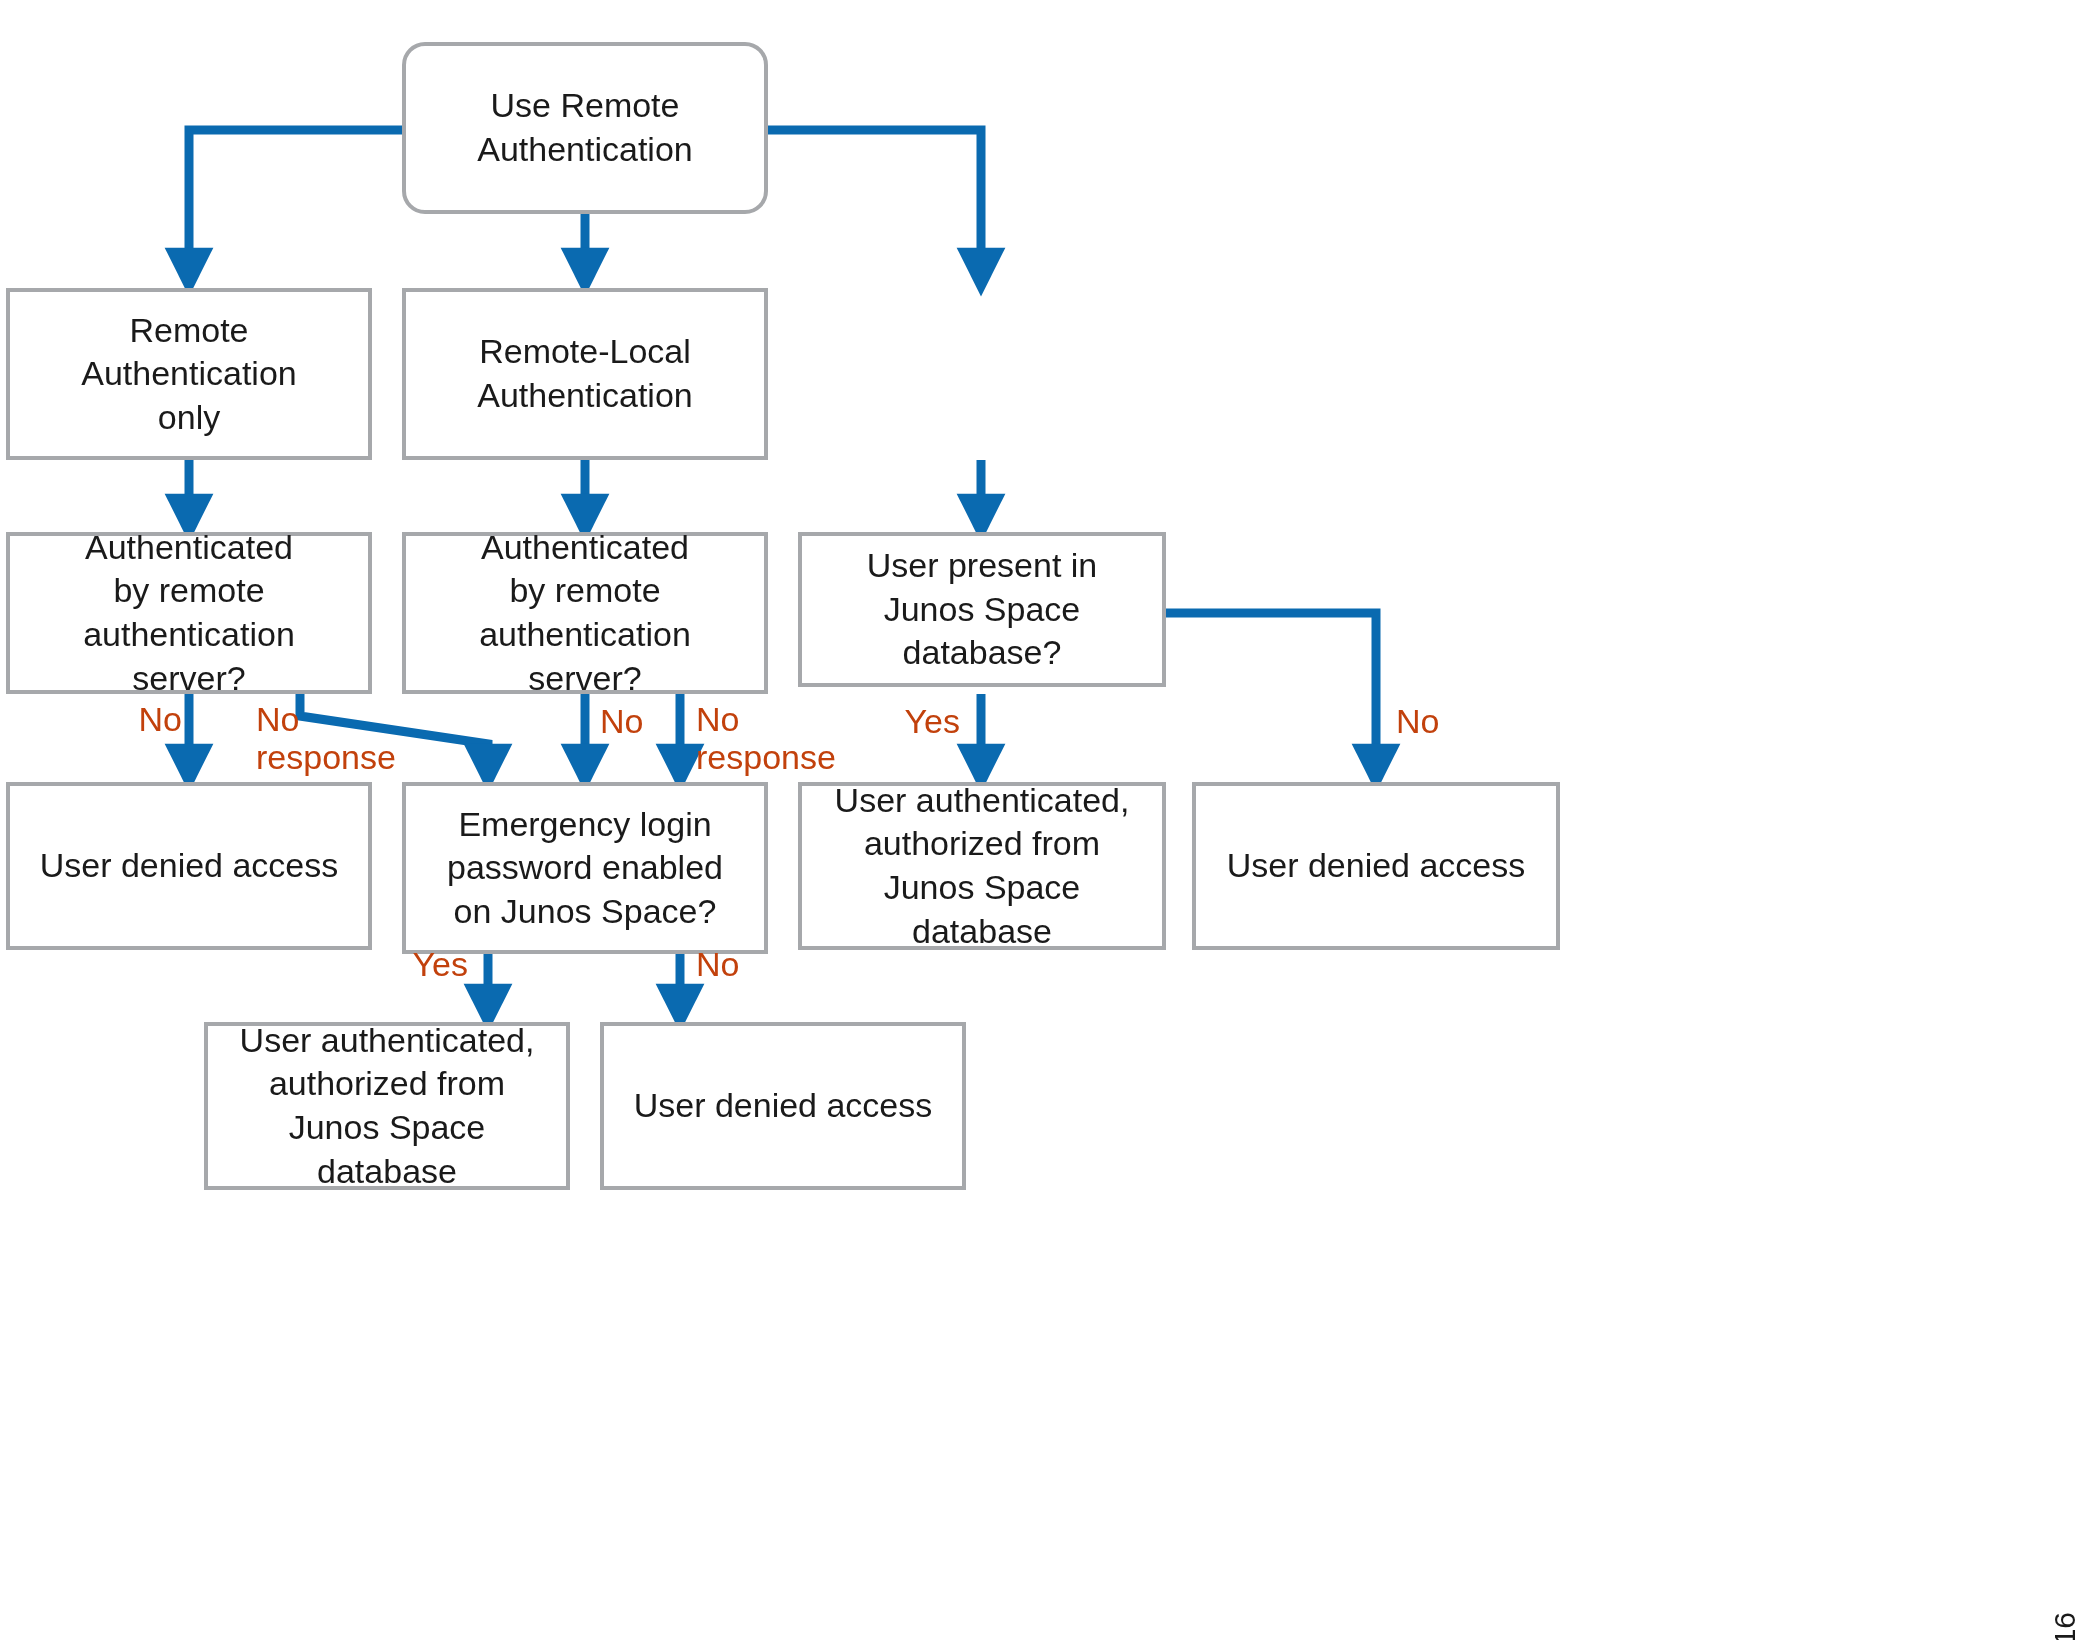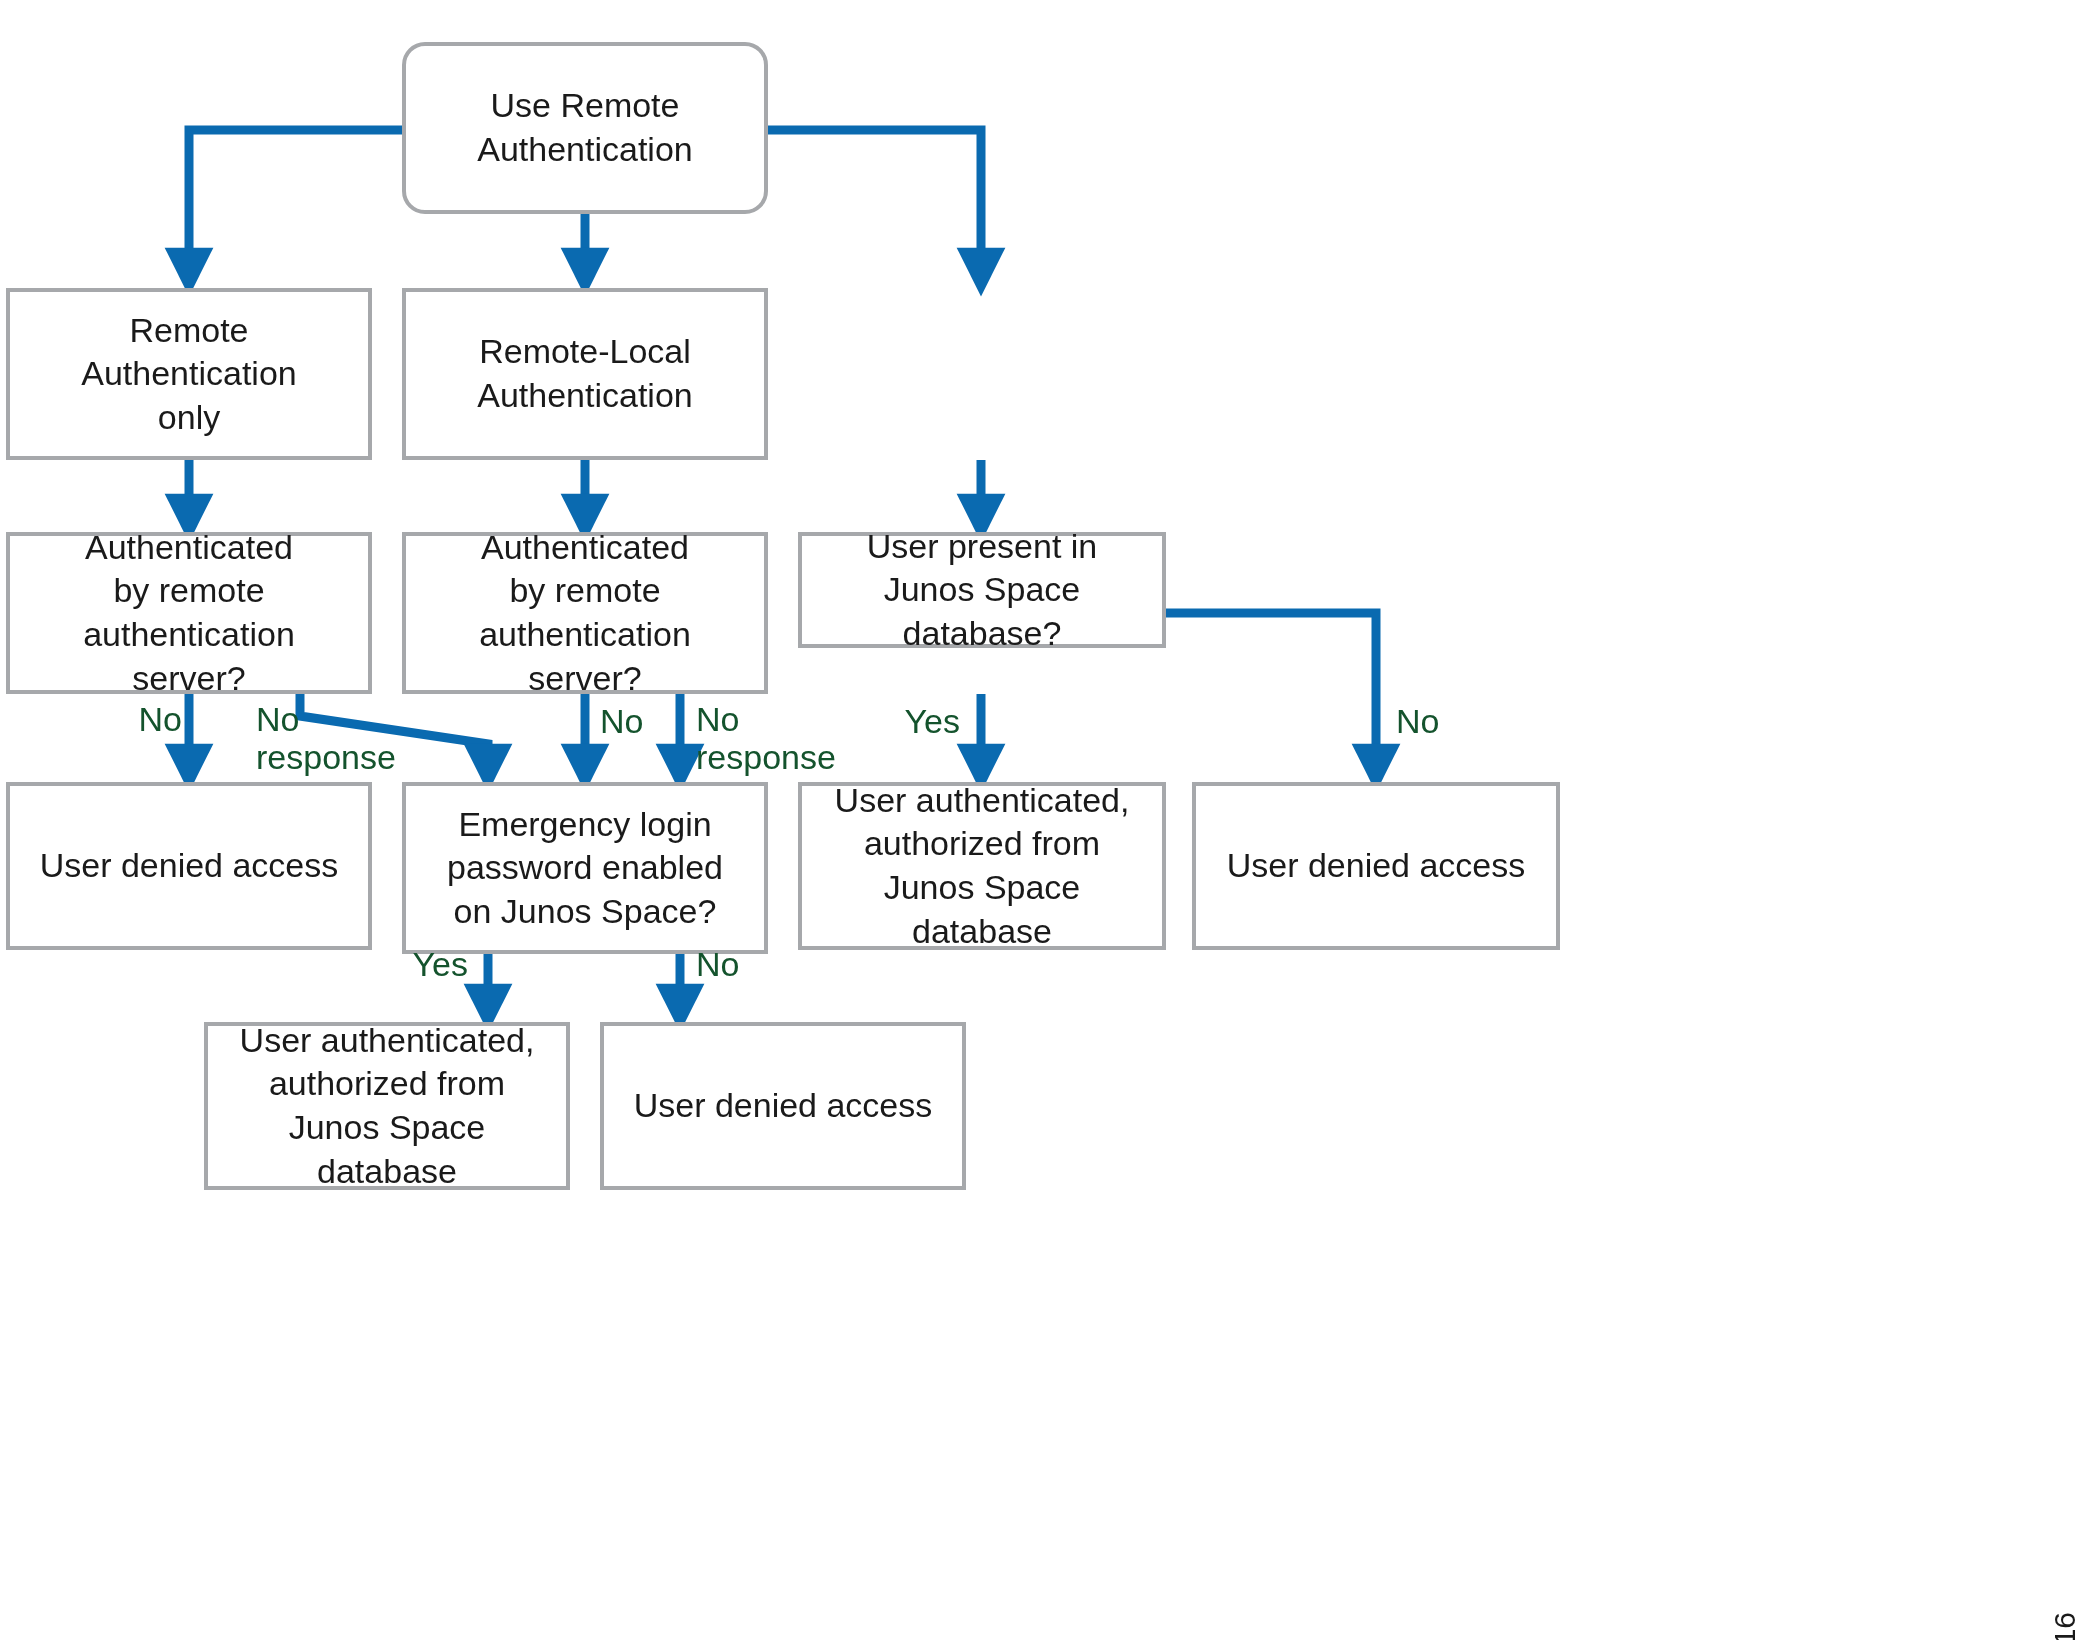--- a/index.html
+++ b/index.html
@@ -28,21 +28,21 @@
     text-align: center;
     color: #1a1a1a;
     font-size: 34px;
     line-height: 1.28;
     font-family: "Liberation Sans", sans-serif;
     white-space: pre-line;
     padding: 6px 10px;
   }
   .edge-label {
     position: absolute;
-    color: #14532d;
+    color: #c2410c;
     font-size: 34px;
     line-height: 1.12;
     font-family: "Liberation Sans", sans-serif;
     white-space: pre-line;
     text-align: left;
   }
   .edge-label.right-align {
     text-align: right;
   }
   #wires {
@@ -118,21 +118,21 @@
 Authentication</div>
 
   <div class="node" style="left:6px; top:532px; width:366px; height:162px;">Authenticated
 by remote
 authentication
 server?</div>
   <div class="node" style="left:402px; top:532px; width:366px; height:162px;">Authenticated
 by remote
 authentication
 server?</div>
-  <div class="node" style="left:798px; top:532px; width:368px; height:116px;">User present in
+  <div class="node" style="left:798px; top:532px; width:368px; height:155px;">User present in
 Junos Space
 database?</div>
 
   <div class="node" style="left:6px; top:782px; width:366px; height:168px;">User denied access</div>
   <div class="node" style="left:402px; top:782px; width:366px; height:172px;">Emergency login
 password enabled
 on Junos Space?</div>
   <div class="node" style="left:798px; top:782px; width:368px; height:168px;">User authenticated,
 authorized from
 Junos Space database</div>

